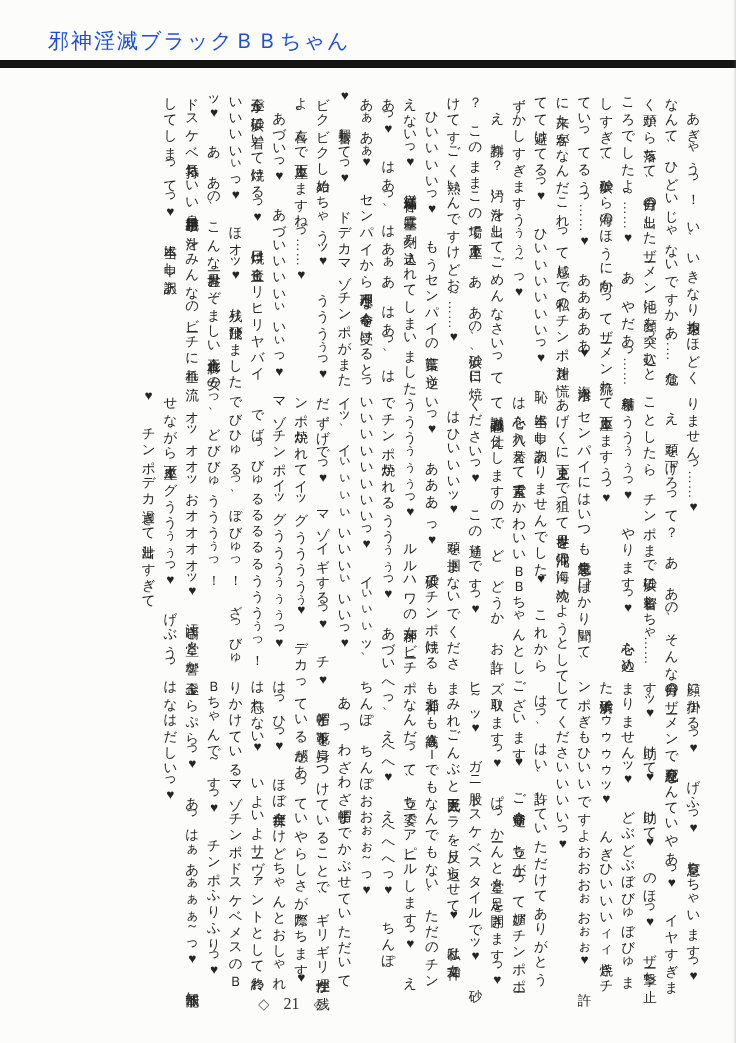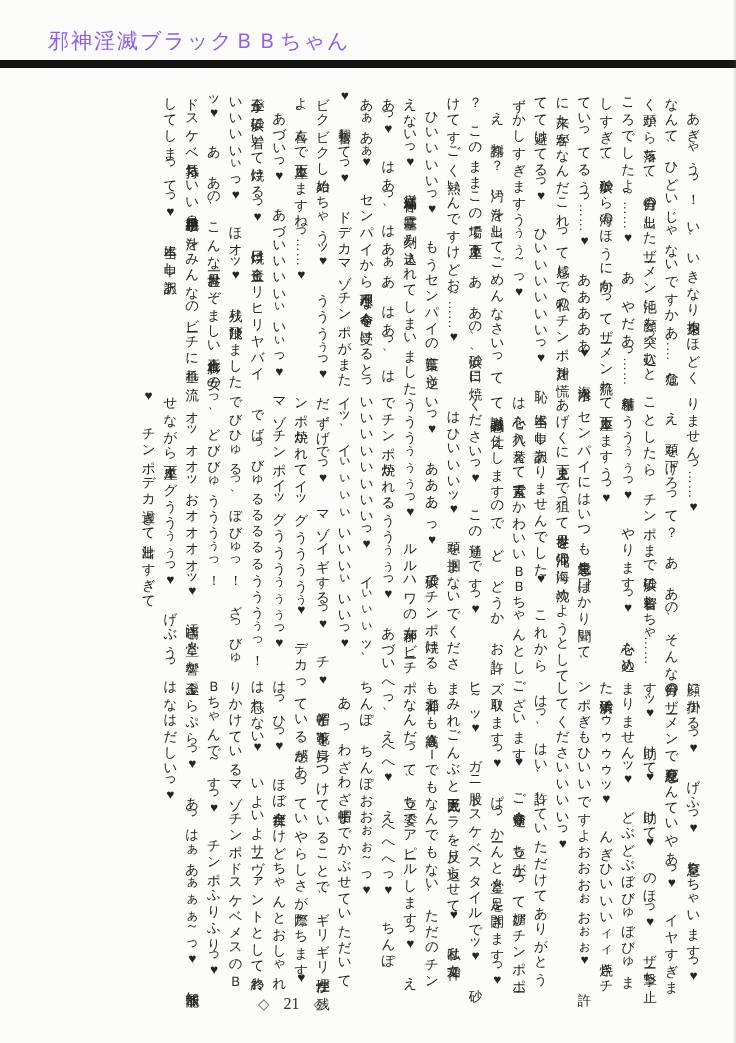--- a/index.html
+++ b/index.html
@@ -14,21 +14,21 @@
     overflow: hidden;
     font-family: "Liberation Serif", "DejaVu Serif", serif;
     color: #1c1c1c;
   }
   .page-title {
     position: absolute;
     left: 48px;
     top: 27px;
     font-size: 21px;
     letter-spacing: 2px;
-    color: #8b5cf6;
+    color: #1d4ed8;
     white-space: nowrap;
   }
   .title-rule {
     position: absolute;
     left: 0;
     top: 60px;
     width: 736px;
     height: 8px;
     background: #141414;
   }

